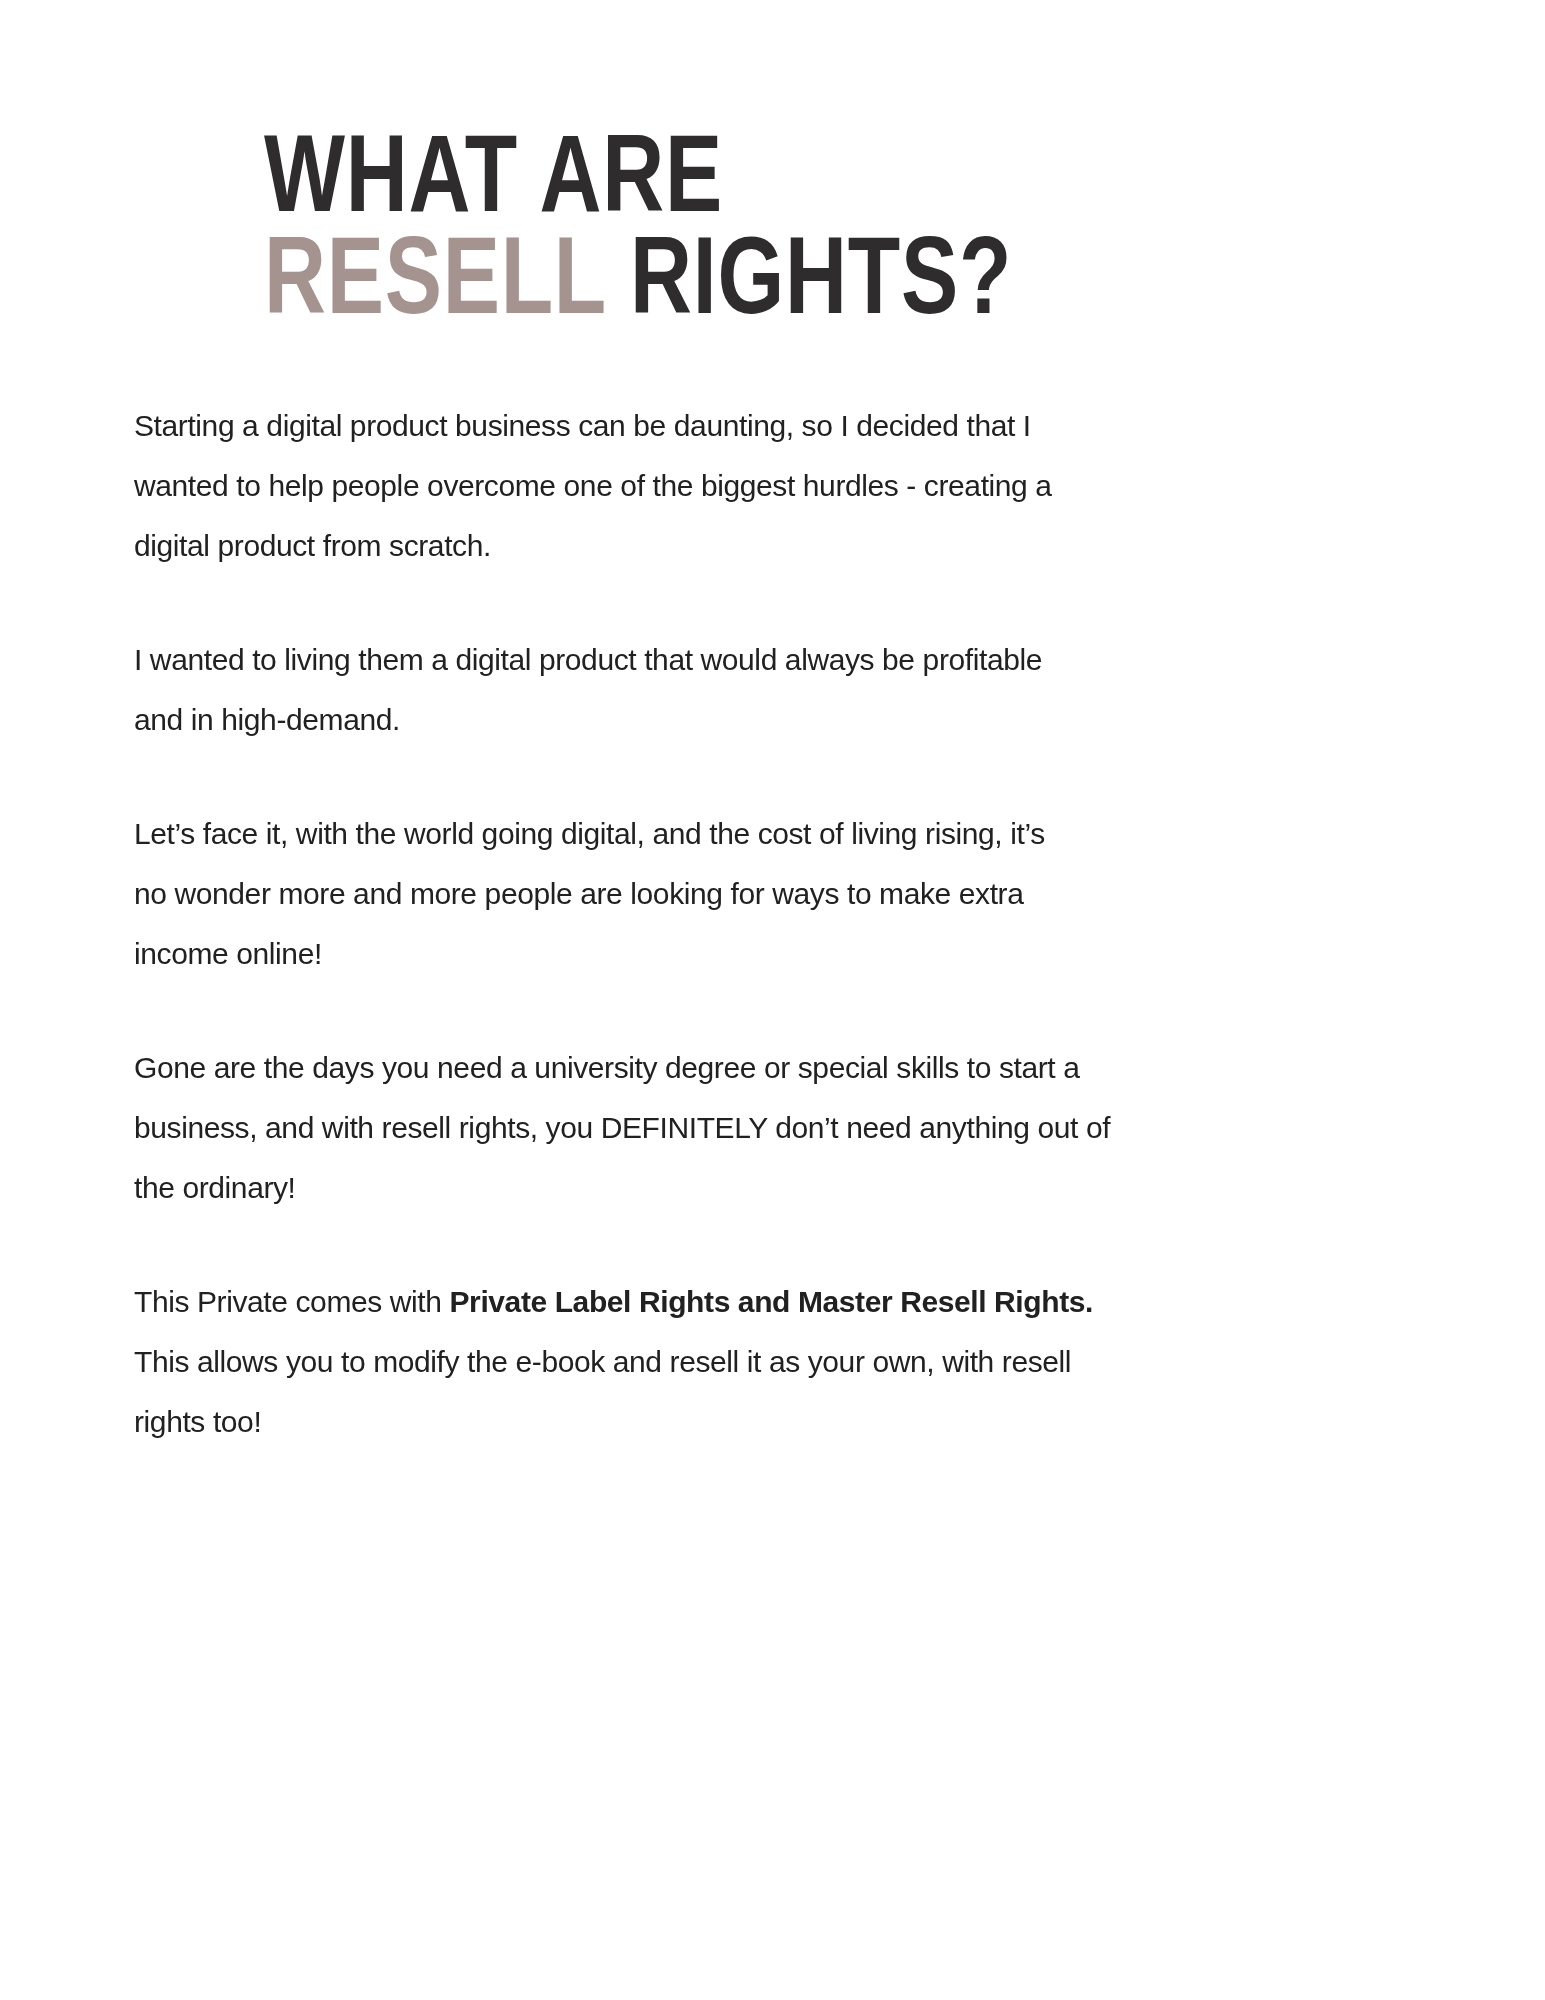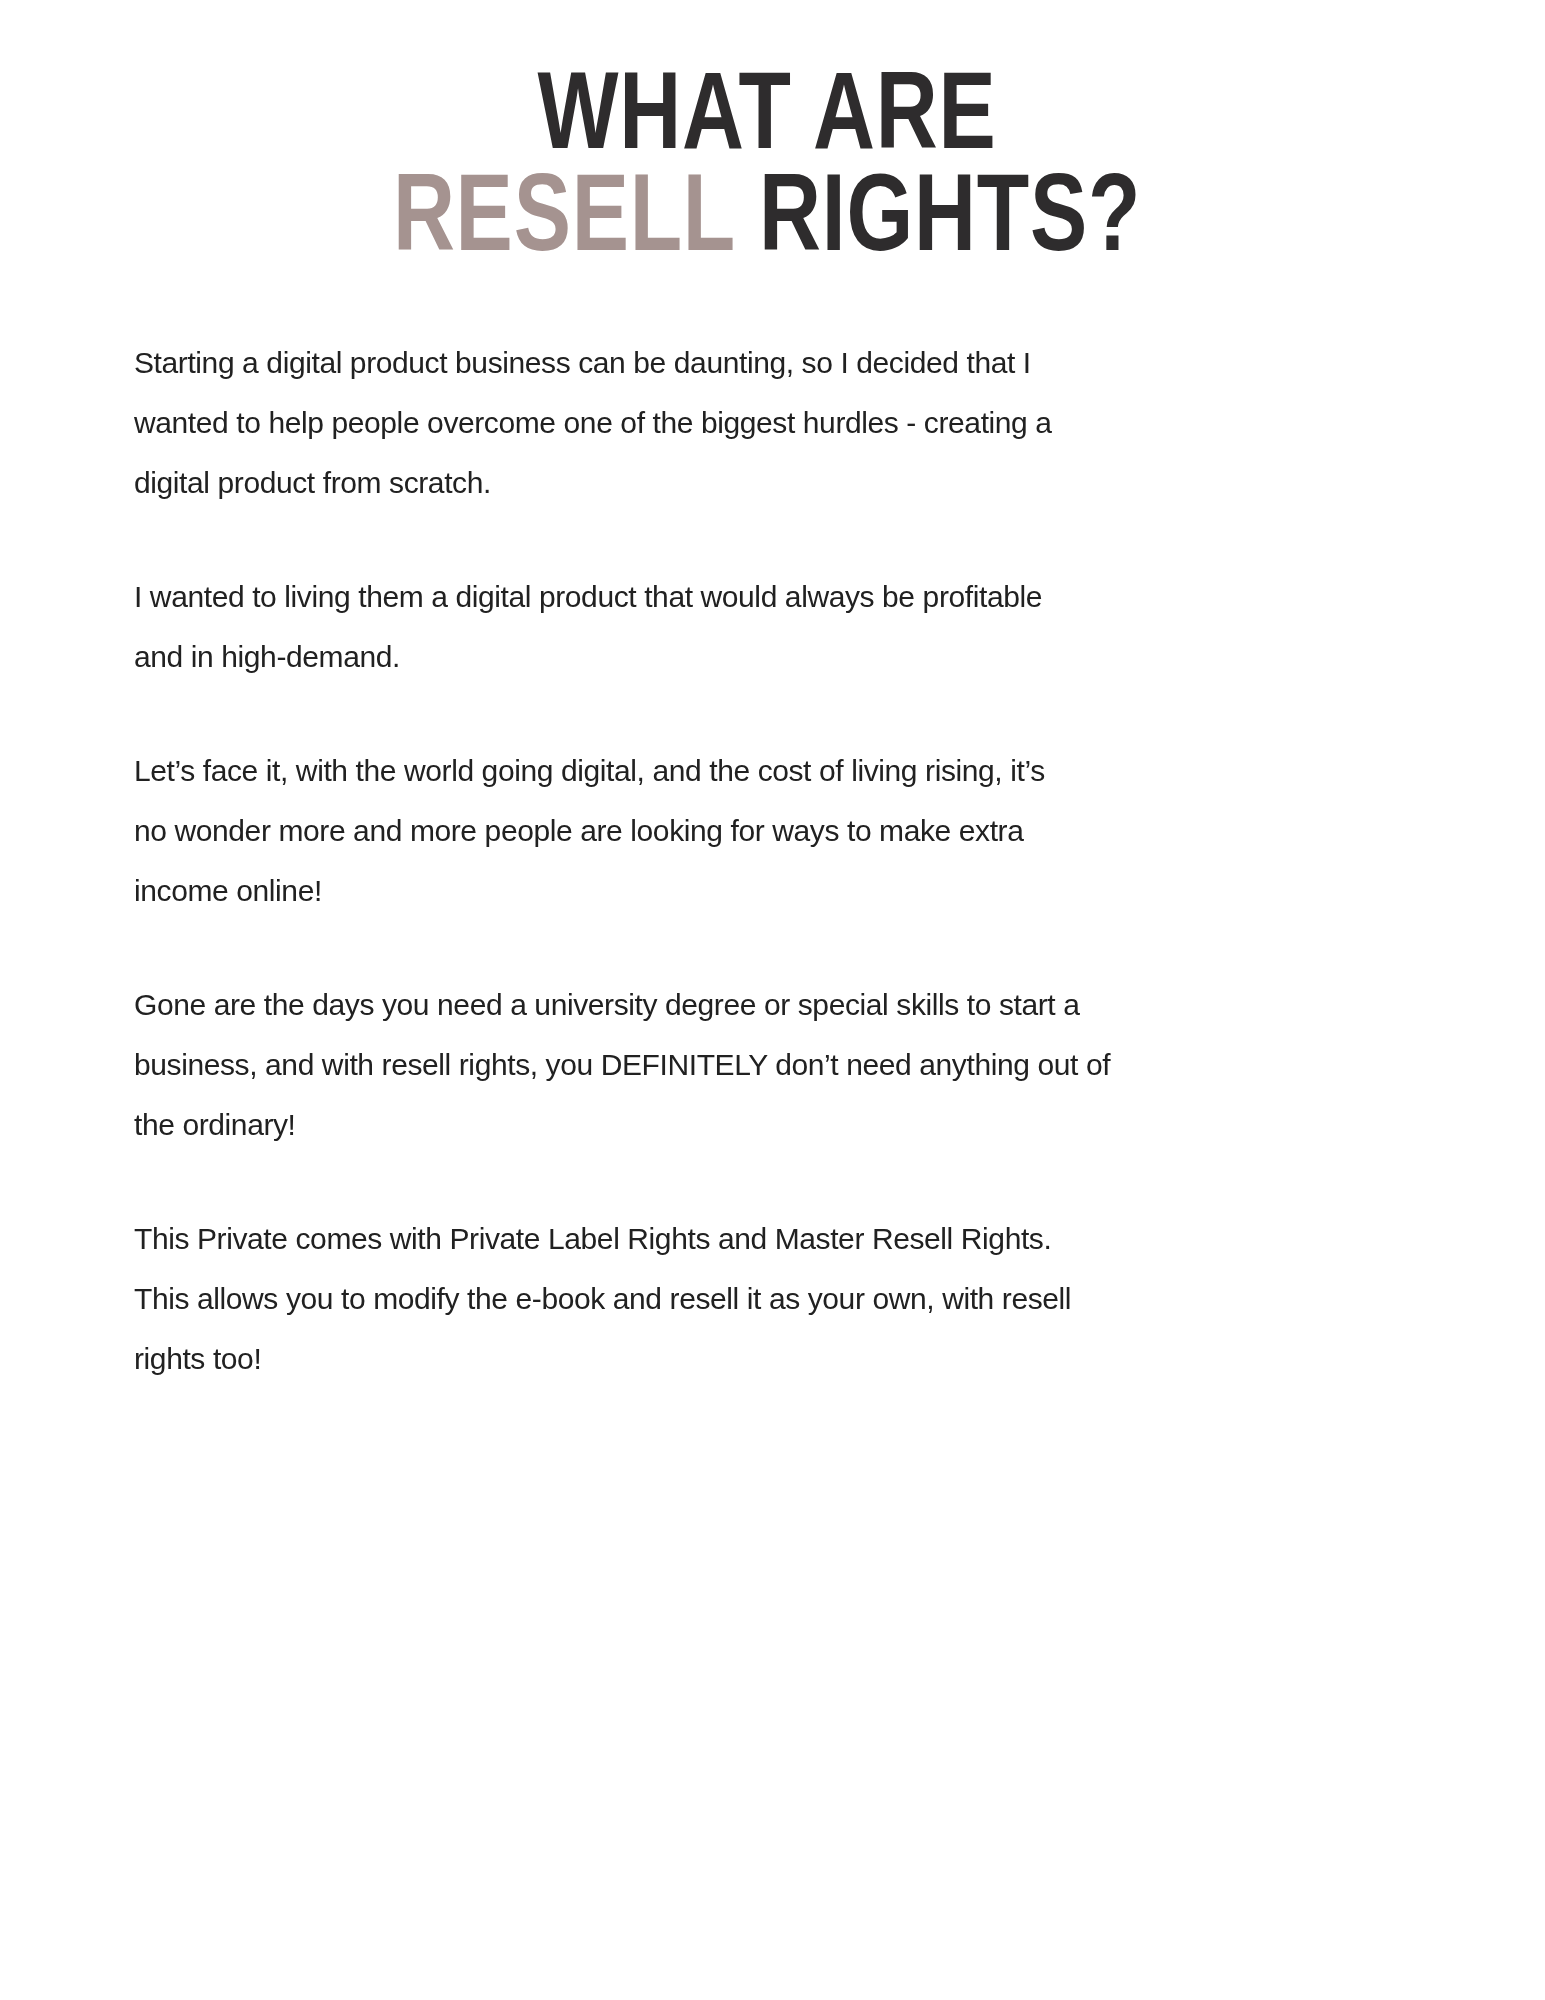--- a/index.html
+++ b/index.html
@@ -13,24 +13,23 @@
     background: var(--page-bg, #ffffff);
     font-family: "Liberation Sans", sans-serif;
     overflow: hidden;
   }
   .page {
     position: relative;
     width: 1545px;
     height: 2000px;
   }
   .title-block {
-    margin-top: 55px;
+    margin-top: 118px;
     margin-left: 122px;
     width: 1290px;
-    text-align: center;
   }
   .title-line {
     display: block;
     font-size: 110px;
     line-height: 1;
     font-weight: 700;
     letter-spacing: 1px;
     color: var(--heading, #2e2c2d);
     transform: scaleX(0.78);
     transform-origin: 50% 50%;
@@ -49,21 +48,21 @@
     font-size: 30px;
     line-height: 60px;
     letter-spacing: -0.4px;
     color: var(--body-text, #212121);
   }
   .para {
     margin: 0 0 54px 12px;
     white-space: pre-line;
   }
   .para strong {
-    font-weight: 400;
+    font-weight: 700;
     text-align: right;
   }
 </style>
 </head>
 <body style="--page-bg: #ffffff; --heading: #2e2c2d; --accent: #a59390; --body-text: #212121; --footer-bar: #b79e90;">
 
 <div class="page">
 
   <h1 class="title-block">
     <span class="title-line">WHAT ARE</span>

